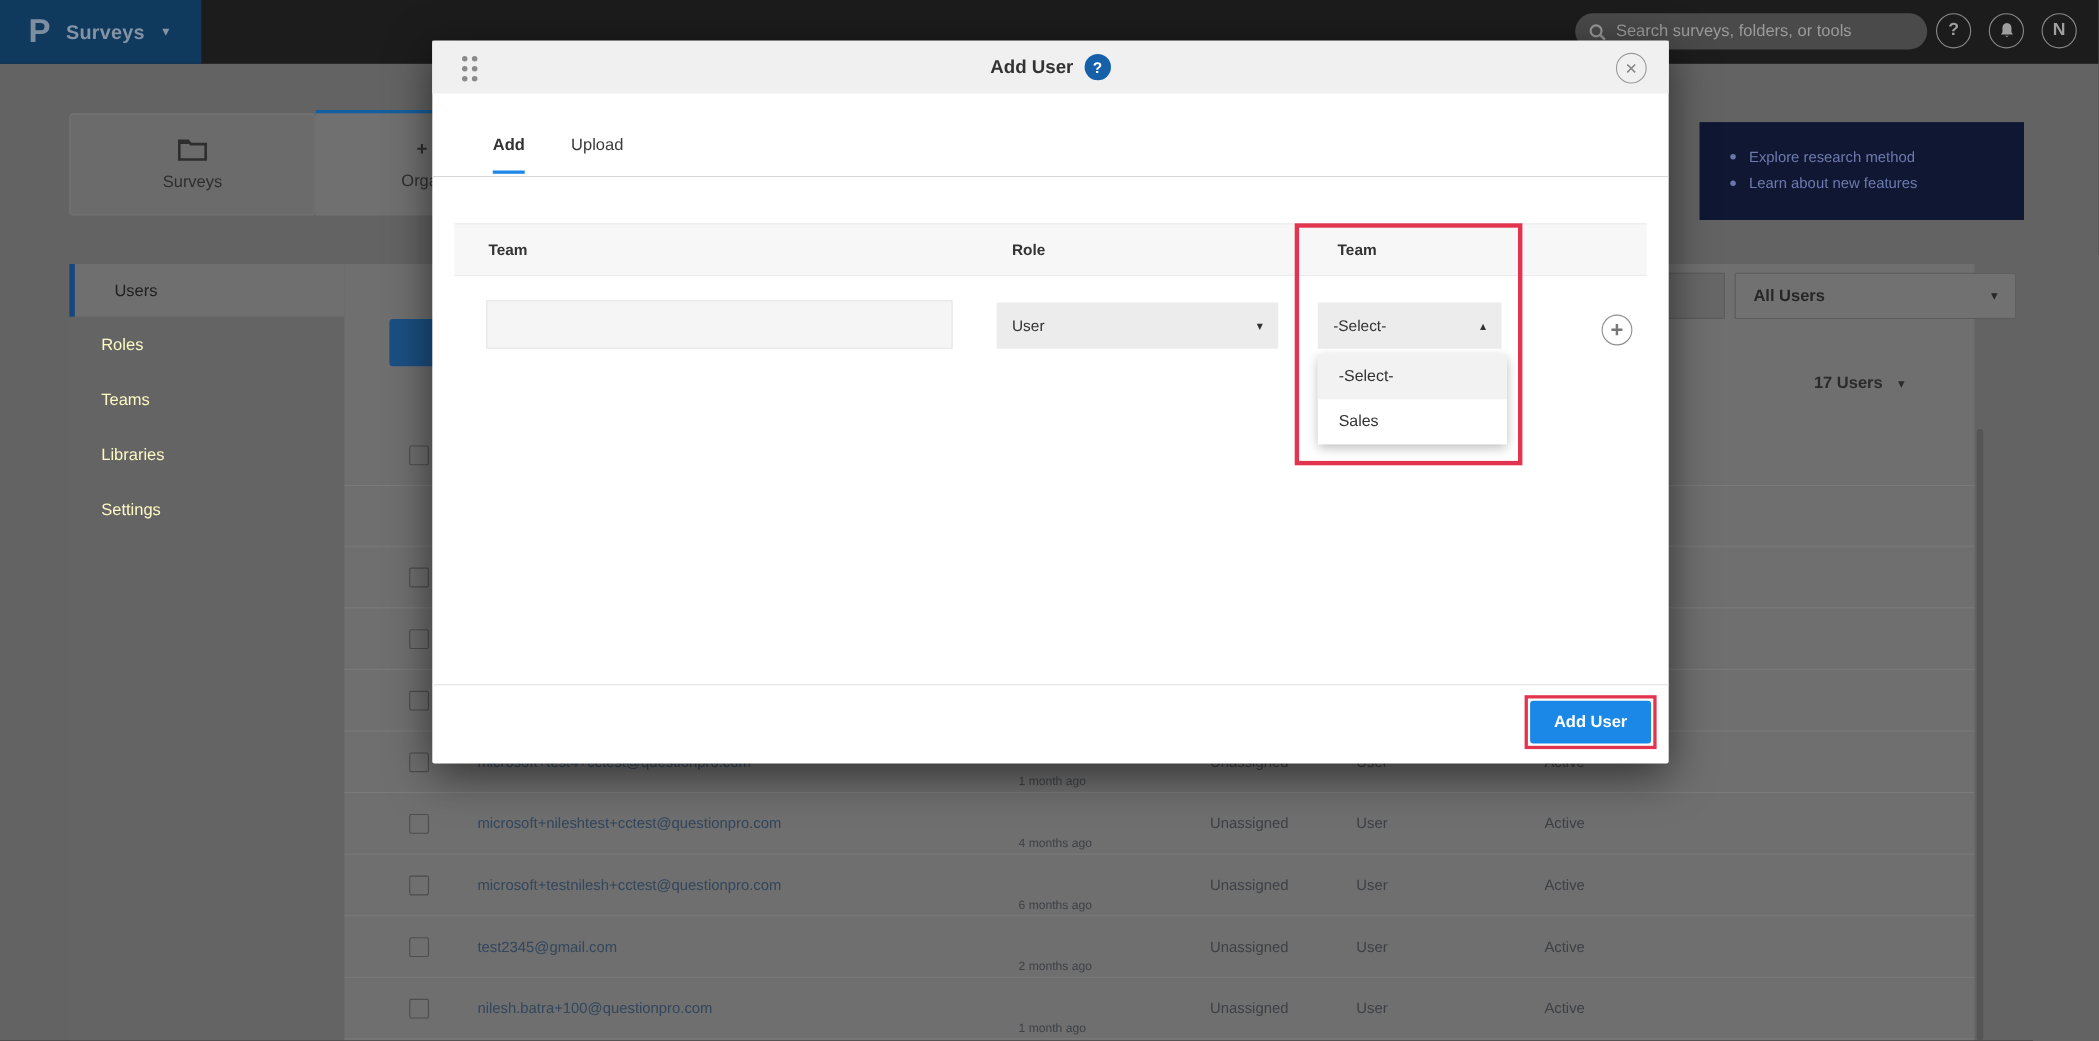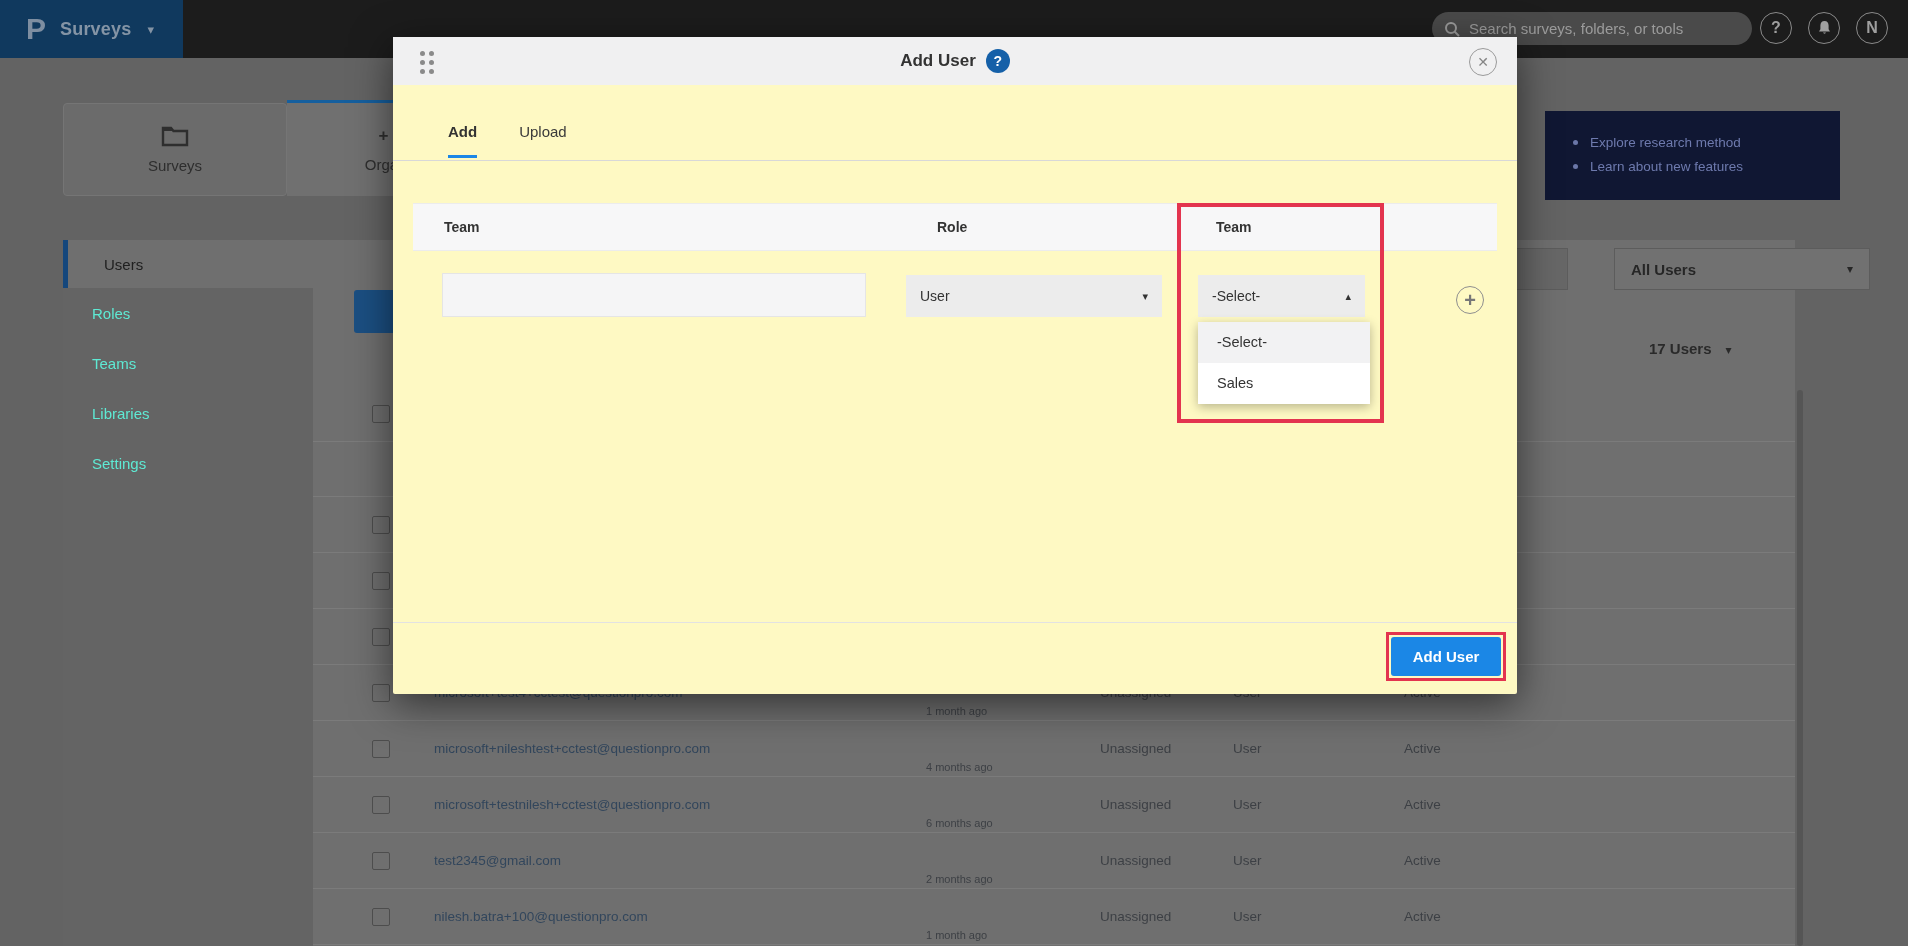--- a/index.html
+++ b/index.html
@@ -22,56 +22,56 @@
   .tab-selected .plus{color:#2e2e2e;font-size:17px;font-weight:bold;margin-left:58px;}
   .tab-selected .lbl{color:#2e2e2e;font-size:15px;margin-left:54px;white-space:nowrap;}
 
   .banner{position:absolute;left:1545px;top:111px;width:295px;height:89px;background:#101733;padding:24px 0 0 28px;}
   .banner-item{display:flex;align-items:center;gap:12px;margin-bottom:9px;}
   .banner-dot{width:5px;height:5px;border-radius:50%;background:#6b77a8;}
   .banner-item span{color:#6e7aae;font-size:13.5px;}
 
   .side-active{position:absolute;left:63px;top:240px;width:250px;height:48px;background:#6f6f6f;border-left:5px solid #15477c;display:flex;align-items:center;padding-left:36px;color:#202020;font-size:15px;}
   .side-panel{position:absolute;left:63px;top:288px;width:250px;height:658px;background:#646464;}
-  .side-item{height:50px;display:flex;align-items:center;padding-left:29px;color:#5eead4;font-size:15px;}
+  .side-item{height:50px;display:flex;align-items:center;padding-left:29px;color:#fef9c3;font-size:15px;}
 
   .table-card{position:absolute;left:313px;top:240px;width:1482px;height:706px;background:#6f6f6f;}
   .pg-adduser{position:absolute;left:41px;top:50px;width:70px;height:43px;background:#1b4f82;border-radius:3px;}
   .pg-search{position:absolute;left:1137px;top:8px;width:118px;height:42px;background:#676767;border:1px solid #5c5c5c;}
-  .pg-filter{position:absolute;left:1264px;top:8px;width:256px;height:42px;background:#717171;border:1px solid #5c5c5c;display:flex;align-items:center;justify-content:space-between;padding:0 16px;color:#262626;font-size:15px;font-weight:bold;margin-left:37px;}
+  .pg-filter{position:absolute;left:1264px;top:8px;width:256px;height:42px;background:#717171;border:1px solid #5c5c5c;display:flex;align-items:center;justify-content:space-between;padding:0 16px;color:#262626;font-size:15px;font-weight:bold;}
   .pg-count{position:absolute;left:1336px;top:100px;color:#2a2a2a;font-size:15px;font-weight:bold;}
   .pg-count .crt{font-size:12px;margin-left:14px;}
 
   .rows-wrap{position:absolute;left:0px;top:147px;width:1482px;}
   .t-row{position:relative;width:100%;border-bottom:1px solid #7b7b7b;}
   .t-row.hd{height:55px;}
   .t-row.data{height:56px;}
   .cbx{position:absolute;left:59px;top:50%;margin-top:-9px;width:18px;height:18px;border:1px solid #4d4d4d;border-radius:2px;}
   .t-row .email{position:absolute;left:121px;top:0;line-height:56px;font-size:13.5px;color:#32465c;}
   .t-row .created{position:absolute;left:613px;top:18px;line-height:56px;font-size:11px;color:#3d4045;}
   .t-row .team{position:absolute;left:787px;top:0;line-height:56px;font-size:13.5px;color:#3d4045;}
   .t-row .role{position:absolute;left:920px;top:0;line-height:56px;font-size:13.5px;color:#3d4045;}
   .t-row .status{position:absolute;left:1091px;top:0;line-height:56px;font-size:13.5px;color:#3d4045;}
   .scrollbar{position:absolute;left:1484px;top:150px;width:6px;height:556px;background:#555555;border-radius:3px;}
 
   
-  .modal{position:absolute;left:393px;top:37px;width:1124px;height:657px;background:#fef9c3;border-radius:2px;box-shadow:0 10px 40px rgba(0,0,0,.55);}
+  .modal{position:absolute;left:393px;top:37px;width:1124px;height:657px;background:#ffffff;border-radius:2px;box-shadow:0 10px 40px rgba(0,0,0,.55);}
   .m-header{position:absolute;left:0;top:0;width:100%;height:48px;background:#f0f0f1;display:flex;align-items:center;justify-content:center;gap:10px;}
   .m-title{font-size:17px;font-weight:bold;color:#333;}
   .m-help{width:24px;height:24px;border-radius:50%;background:#1560a8;color:#fff;font-size:14px;font-weight:bold;display:flex;align-items:center;justify-content:center;}
   .m-drag{position:absolute;left:27px;top:14px;display:grid;grid-template-columns:repeat(2,5px);grid-gap:4px;}
   .m-drag i{width:5px;height:5px;border-radius:50%;background:#8a8a8a;}
   .m-close{position:absolute;right:20px;top:11px;width:28px;height:28px;border:1.5px solid #9a9a9a;border-radius:50%;color:#858585;font-size:14px;display:flex;align-items:center;justify-content:center;cursor:pointer;}
   .m-tabs{position:absolute;left:55px;top:86px;display:flex;gap:42px;}
   .m-tab{font-size:15px;color:#3a3a3a;padding-bottom:15px;cursor:pointer;}
   .m-tab.active{font-weight:bold;color:#333;border-bottom:3px solid #1b87e6;}
   .m-tabdiv{position:absolute;left:0;top:123px;width:100%;height:1px;background:#d8d8d8;}
   .m-strip{position:absolute;left:20px;top:166px;width:1084px;height:48px;background:#f7f7f8;border-top:1px solid #ececec;border-bottom:1px solid #ececec;}
   .m-strip span{position:absolute;top:0;line-height:46px;font-size:14px;font-weight:bold;color:#333;}
-  .col-email{left:31px;} .col-role{left:524px;} .col-team{left:803px;}
+  .col-email{left:31px;} .col-role{left:507px;} .col-team{left:803px;}
   .m-input{position:absolute;left:49px;top:236px;width:424px;height:44px;background:#f5f5f6;border:1px solid #e5e5e5;}
   .m-select{position:absolute;top:238px;height:42px;background:#ececec;border:none;display:flex;align-items:center;justify-content:space-between;padding:0 14px;font-size:14px;color:#333;cursor:pointer;}
   .sel-role{left:513px;width:256px;}
   .sel-team{left:805px;width:167px;}
   .m-select .crt{font-size:11px;color:#333;}
   .m-plus{position:absolute;left:1063px;top:249px;width:28px;height:28px;border:1.5px solid #8f8f8f;border-radius:50%;color:#777;font-size:20px;font-weight:bold;display:flex;align-items:center;justify-content:center;cursor:pointer;}
   .m-dd{position:absolute;left:805px;top:285px;width:172px;background:#fff;box-shadow:0 3px 10px rgba(0,0,0,.28);z-index:3;}
   .m-dd .opt{height:41px;line-height:41px;padding-left:19px;font-size:14.5px;color:#333;cursor:pointer;}
   .m-dd .opt.sel{background:#f2f2f3;}
   .hl-box{position:absolute;left:784px;top:166px;width:207px;height:220px;border:4px solid #e3344f;z-index:4;pointer-events:none;}

